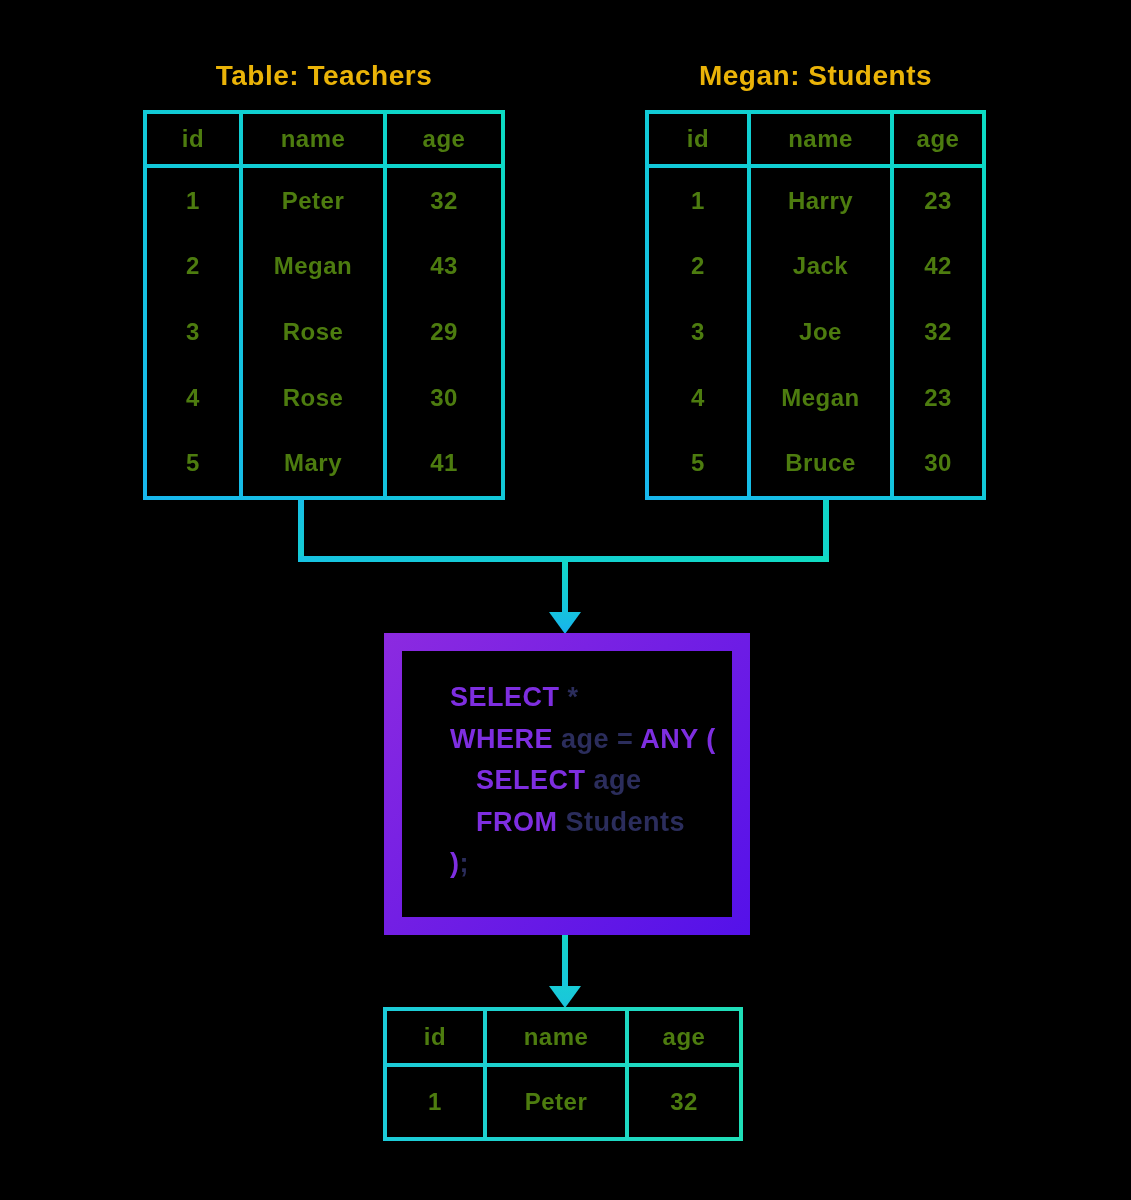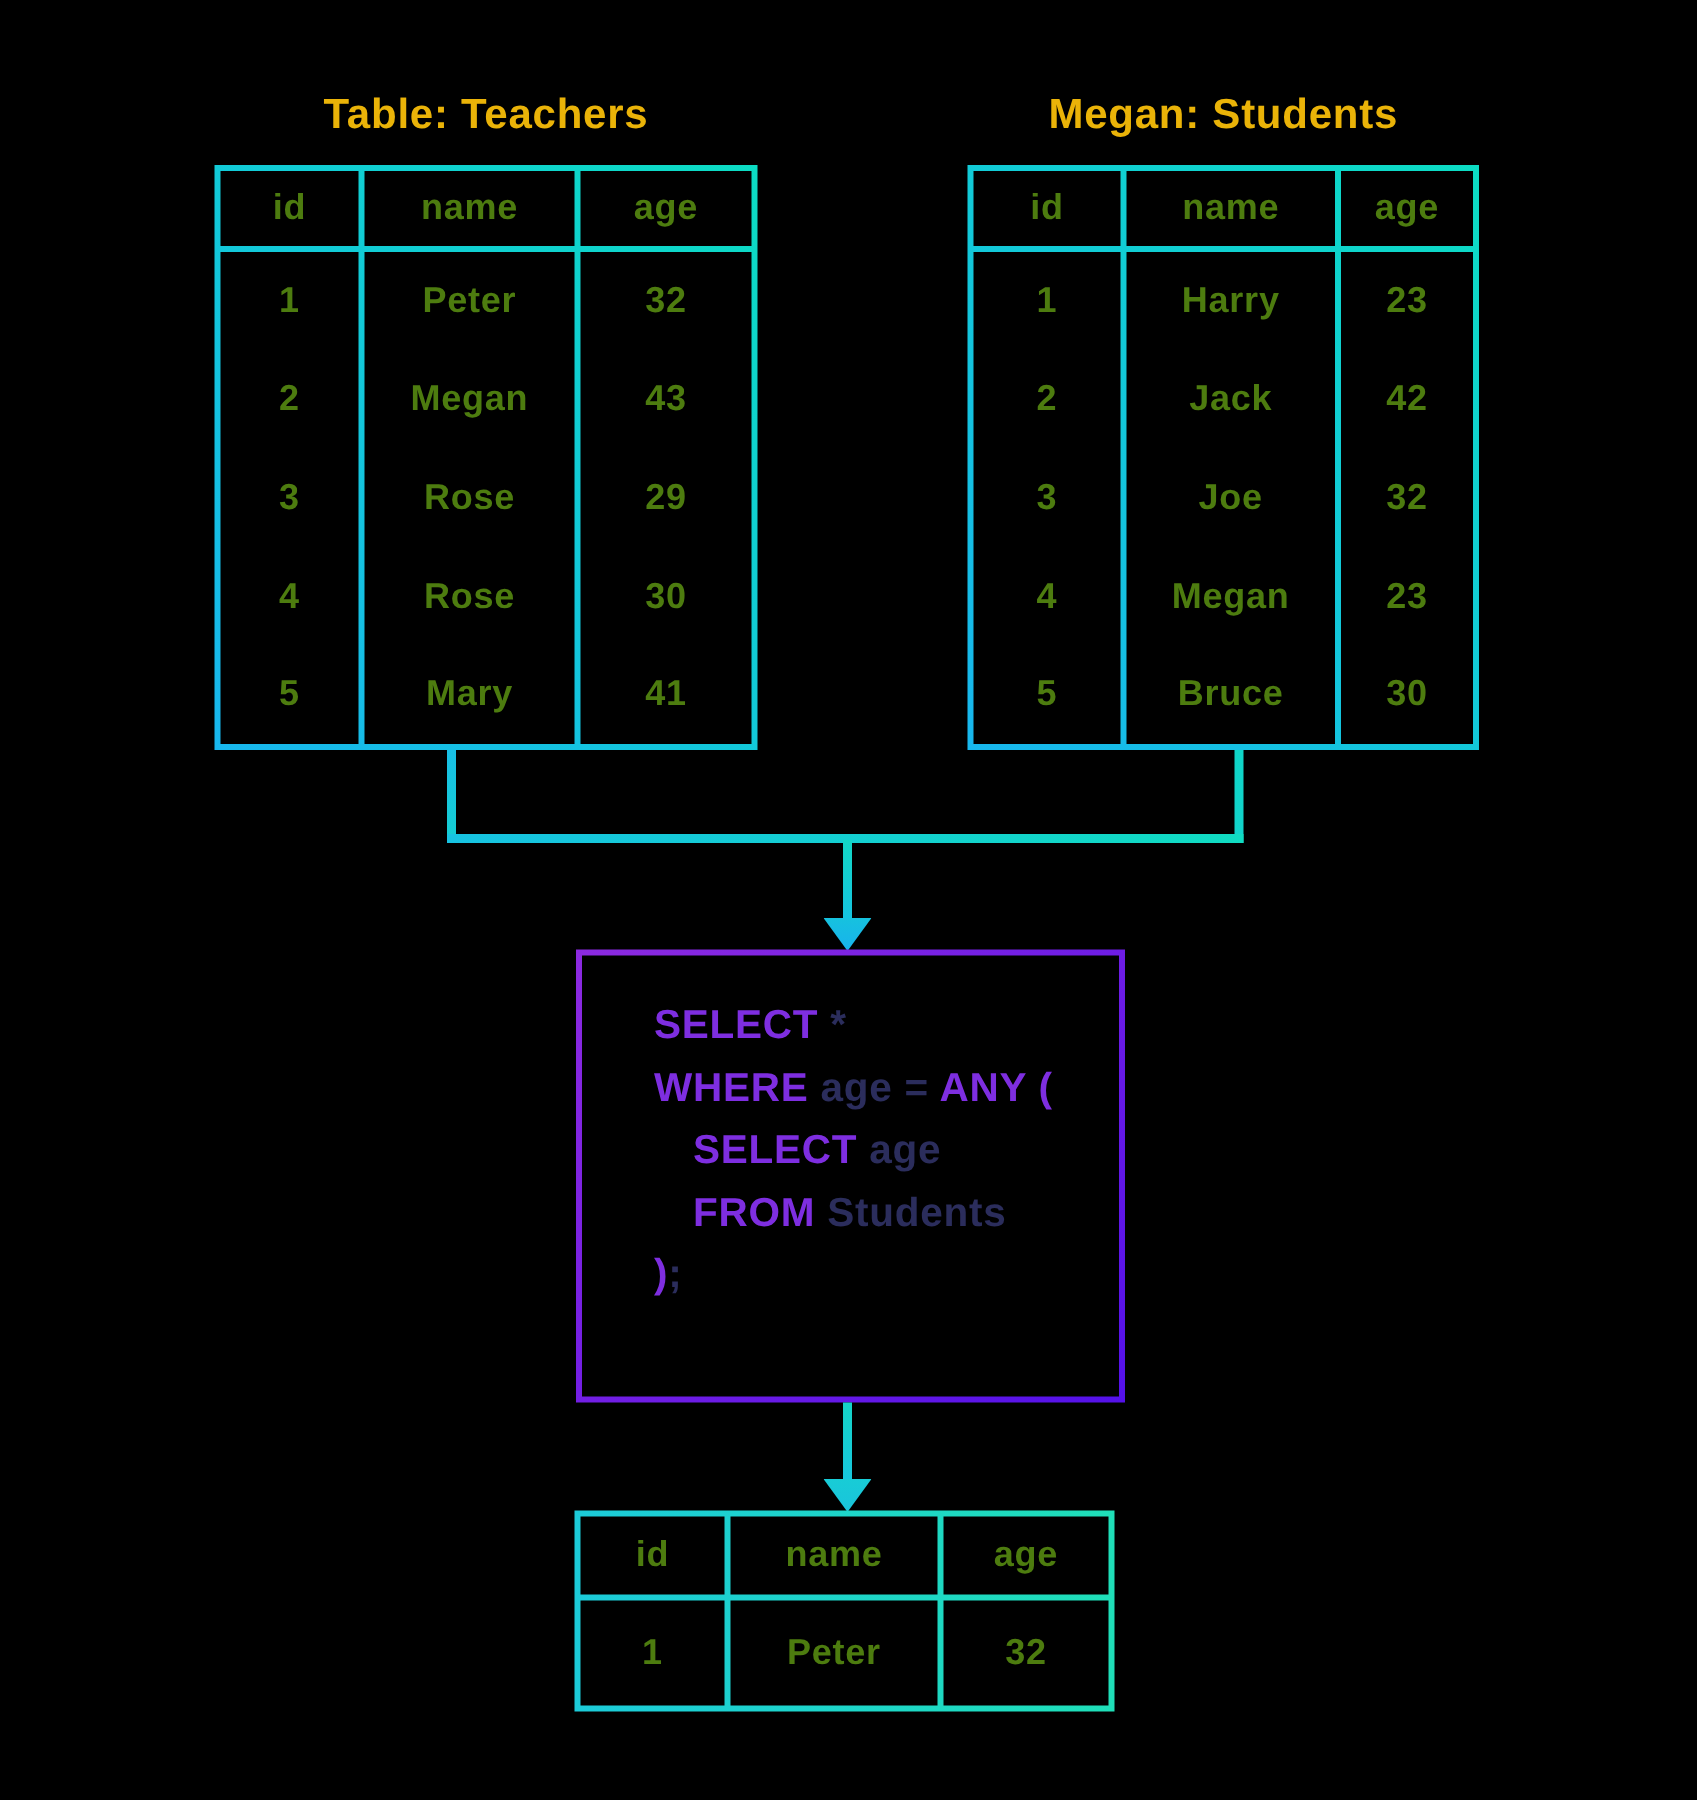--- a/index.html
+++ b/index.html
@@ -46,21 +46,21 @@
   #arrow1-stem{ left:562px; top:560px; width:6px;  height:54px; background:linear-gradient(180deg,#12d8c6,#15c2e0); }
   #arrow1-head{ left:549px; top:612px; width:32px; height:22px; background:linear-gradient(180deg,#16c2de,#18b2ee);
                 clip-path:polygon(0 0,100% 0,50% 100%); }
   #arrow2-stem{ left:562px; top:935px; width:6px;  height:53px; background:linear-gradient(180deg,#14d4c8,#17c6de); }
   #arrow2-head{ left:549px; top:986px; width:32px; height:22px; background:linear-gradient(180deg,#18ccd6,#1ac4dc);
                 clip-path:polygon(0 0,100% 0,50% 100%); }
 
   
   #query-box {
     position:absolute; left:384px; top:633px; width:366px; height:302px;
-    background:linear-gradient(135deg,#8c2ae0,#5411e9); padding:4px; box-sizing:border-box;
+    background:linear-gradient(135deg,#8c2ae0,#5411e9); padding:18px; box-sizing:border-box;
   }
   .qinner {
     width:100%; height:100%; background:#000; box-sizing:border-box;
     padding:26px 0 0 48px;
   }
   .qline { font-size:27px; line-height:41.5px; color:#2b2d5c; white-space:pre; letter-spacing:.5px; }
   .qline.indent { padding-left:26px; }
   .kw { color:#7e2ee0; }
 </style>
 </head>

